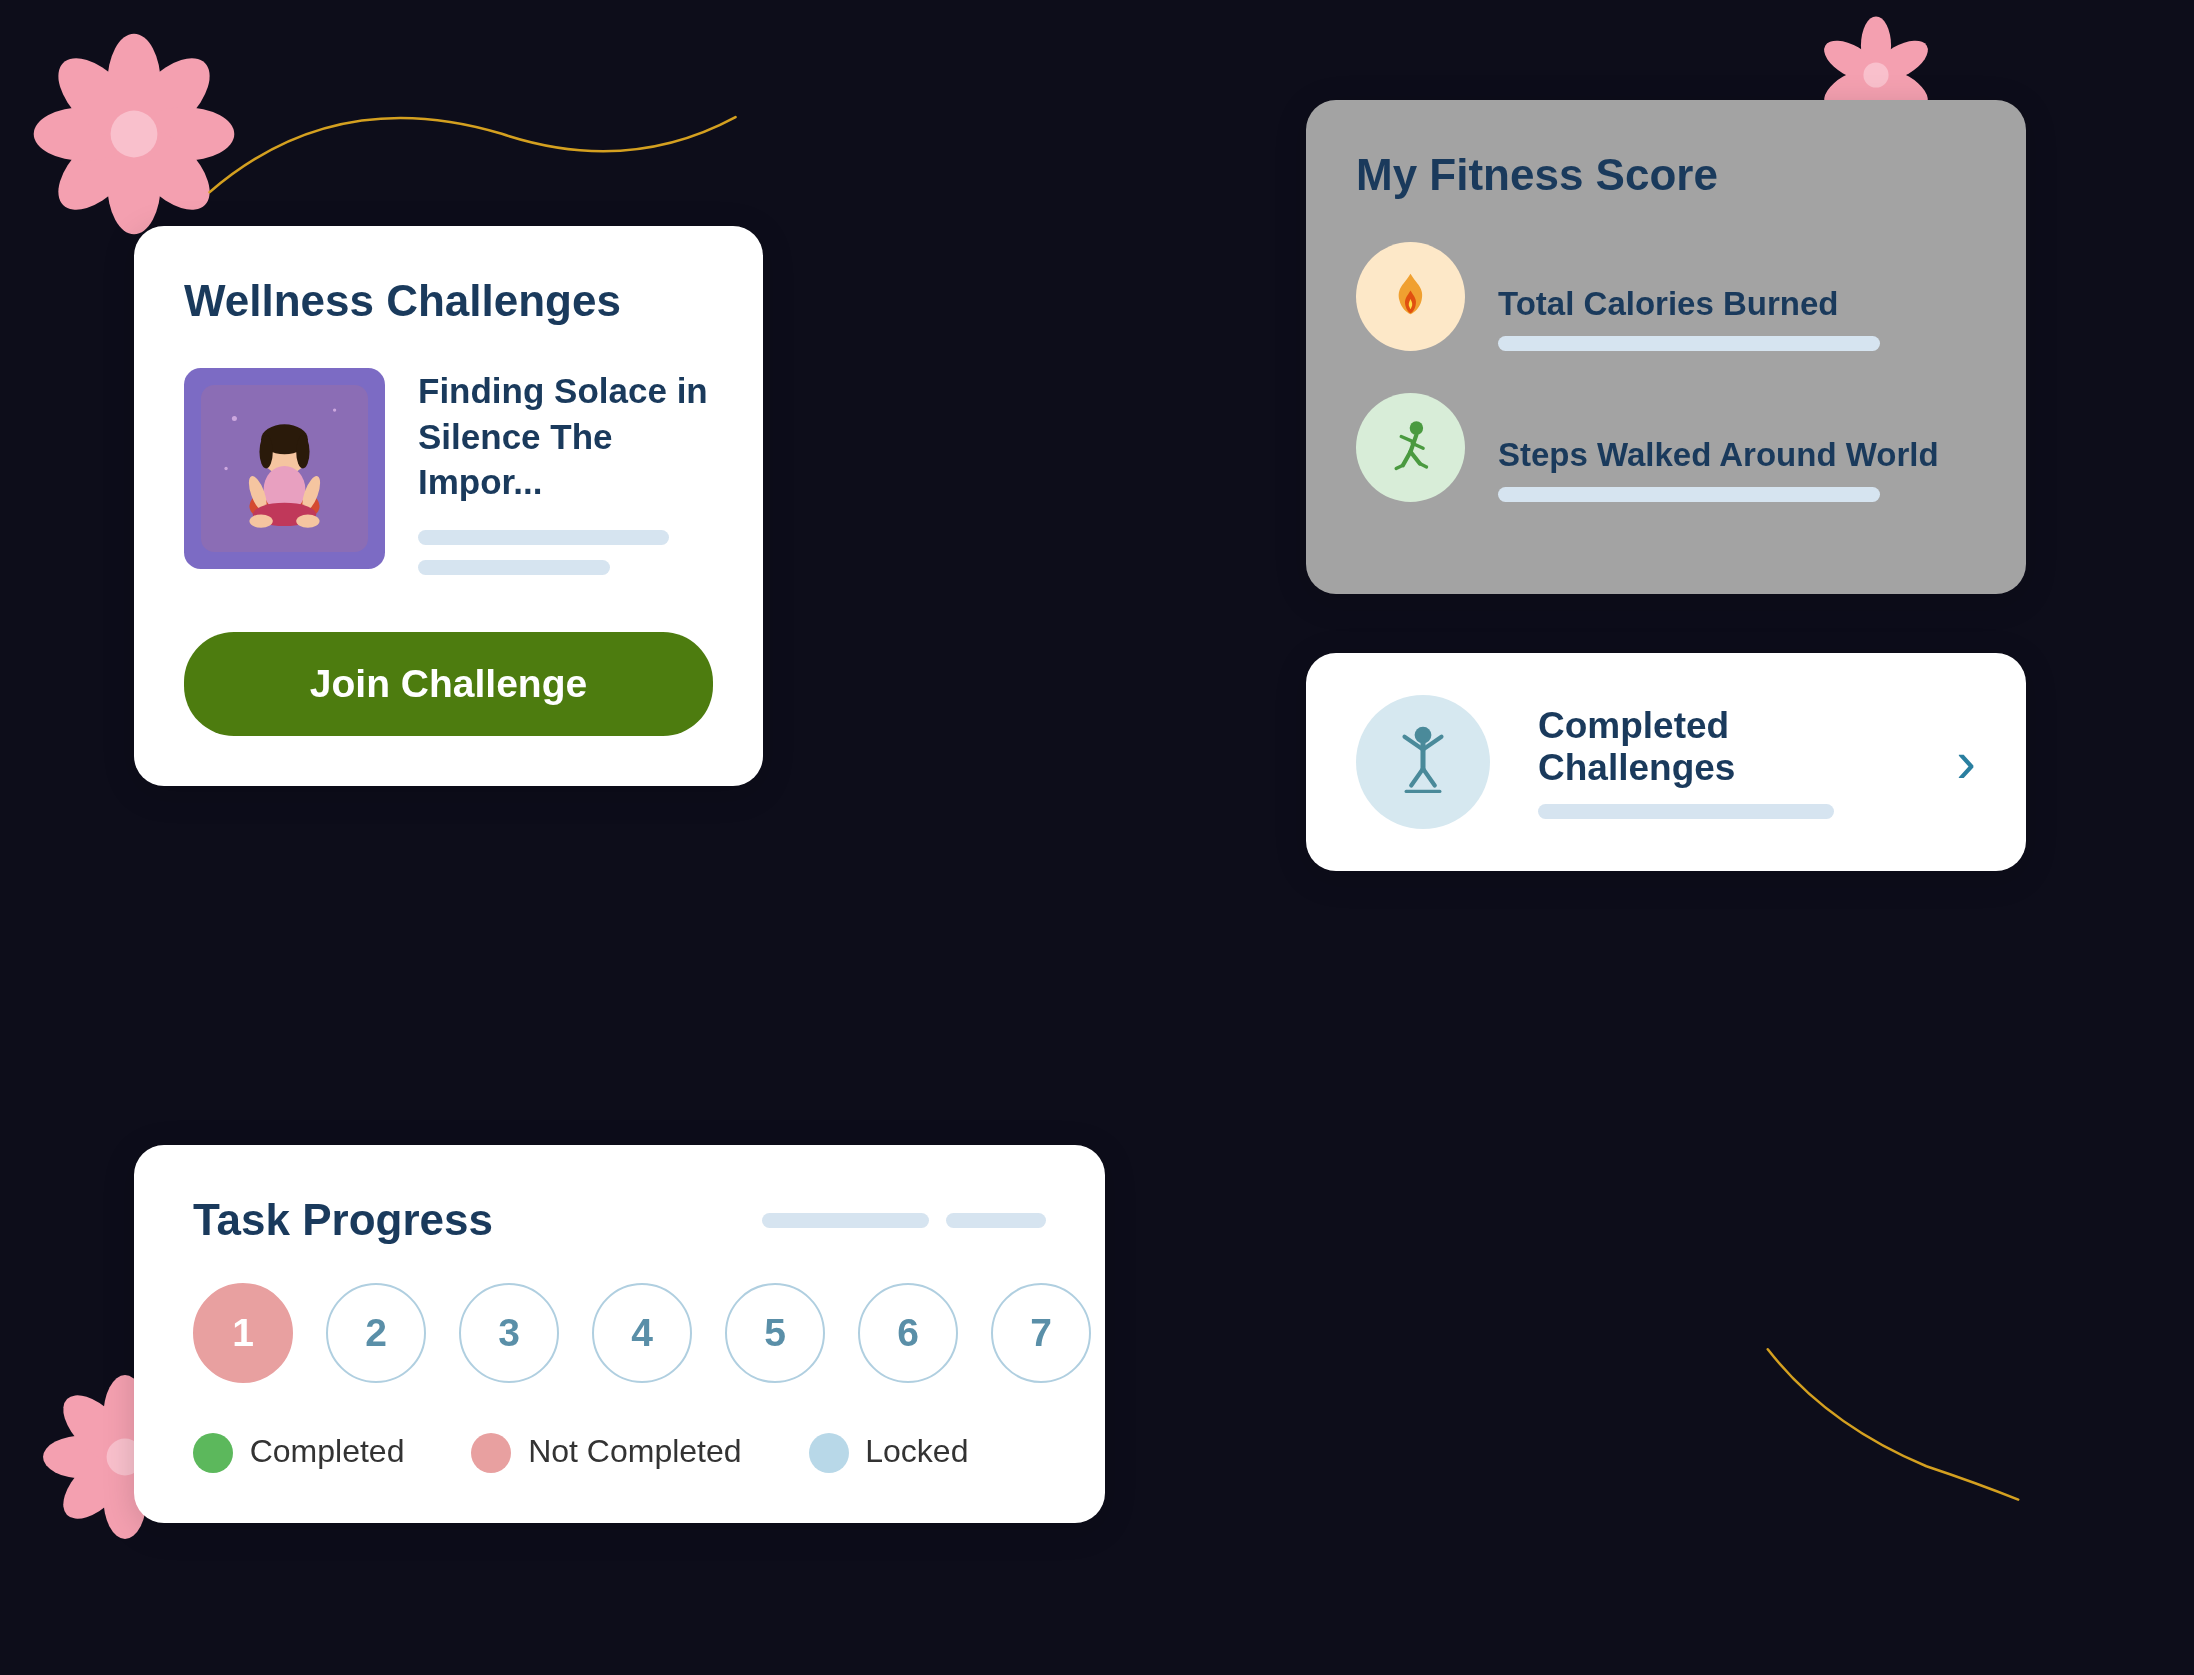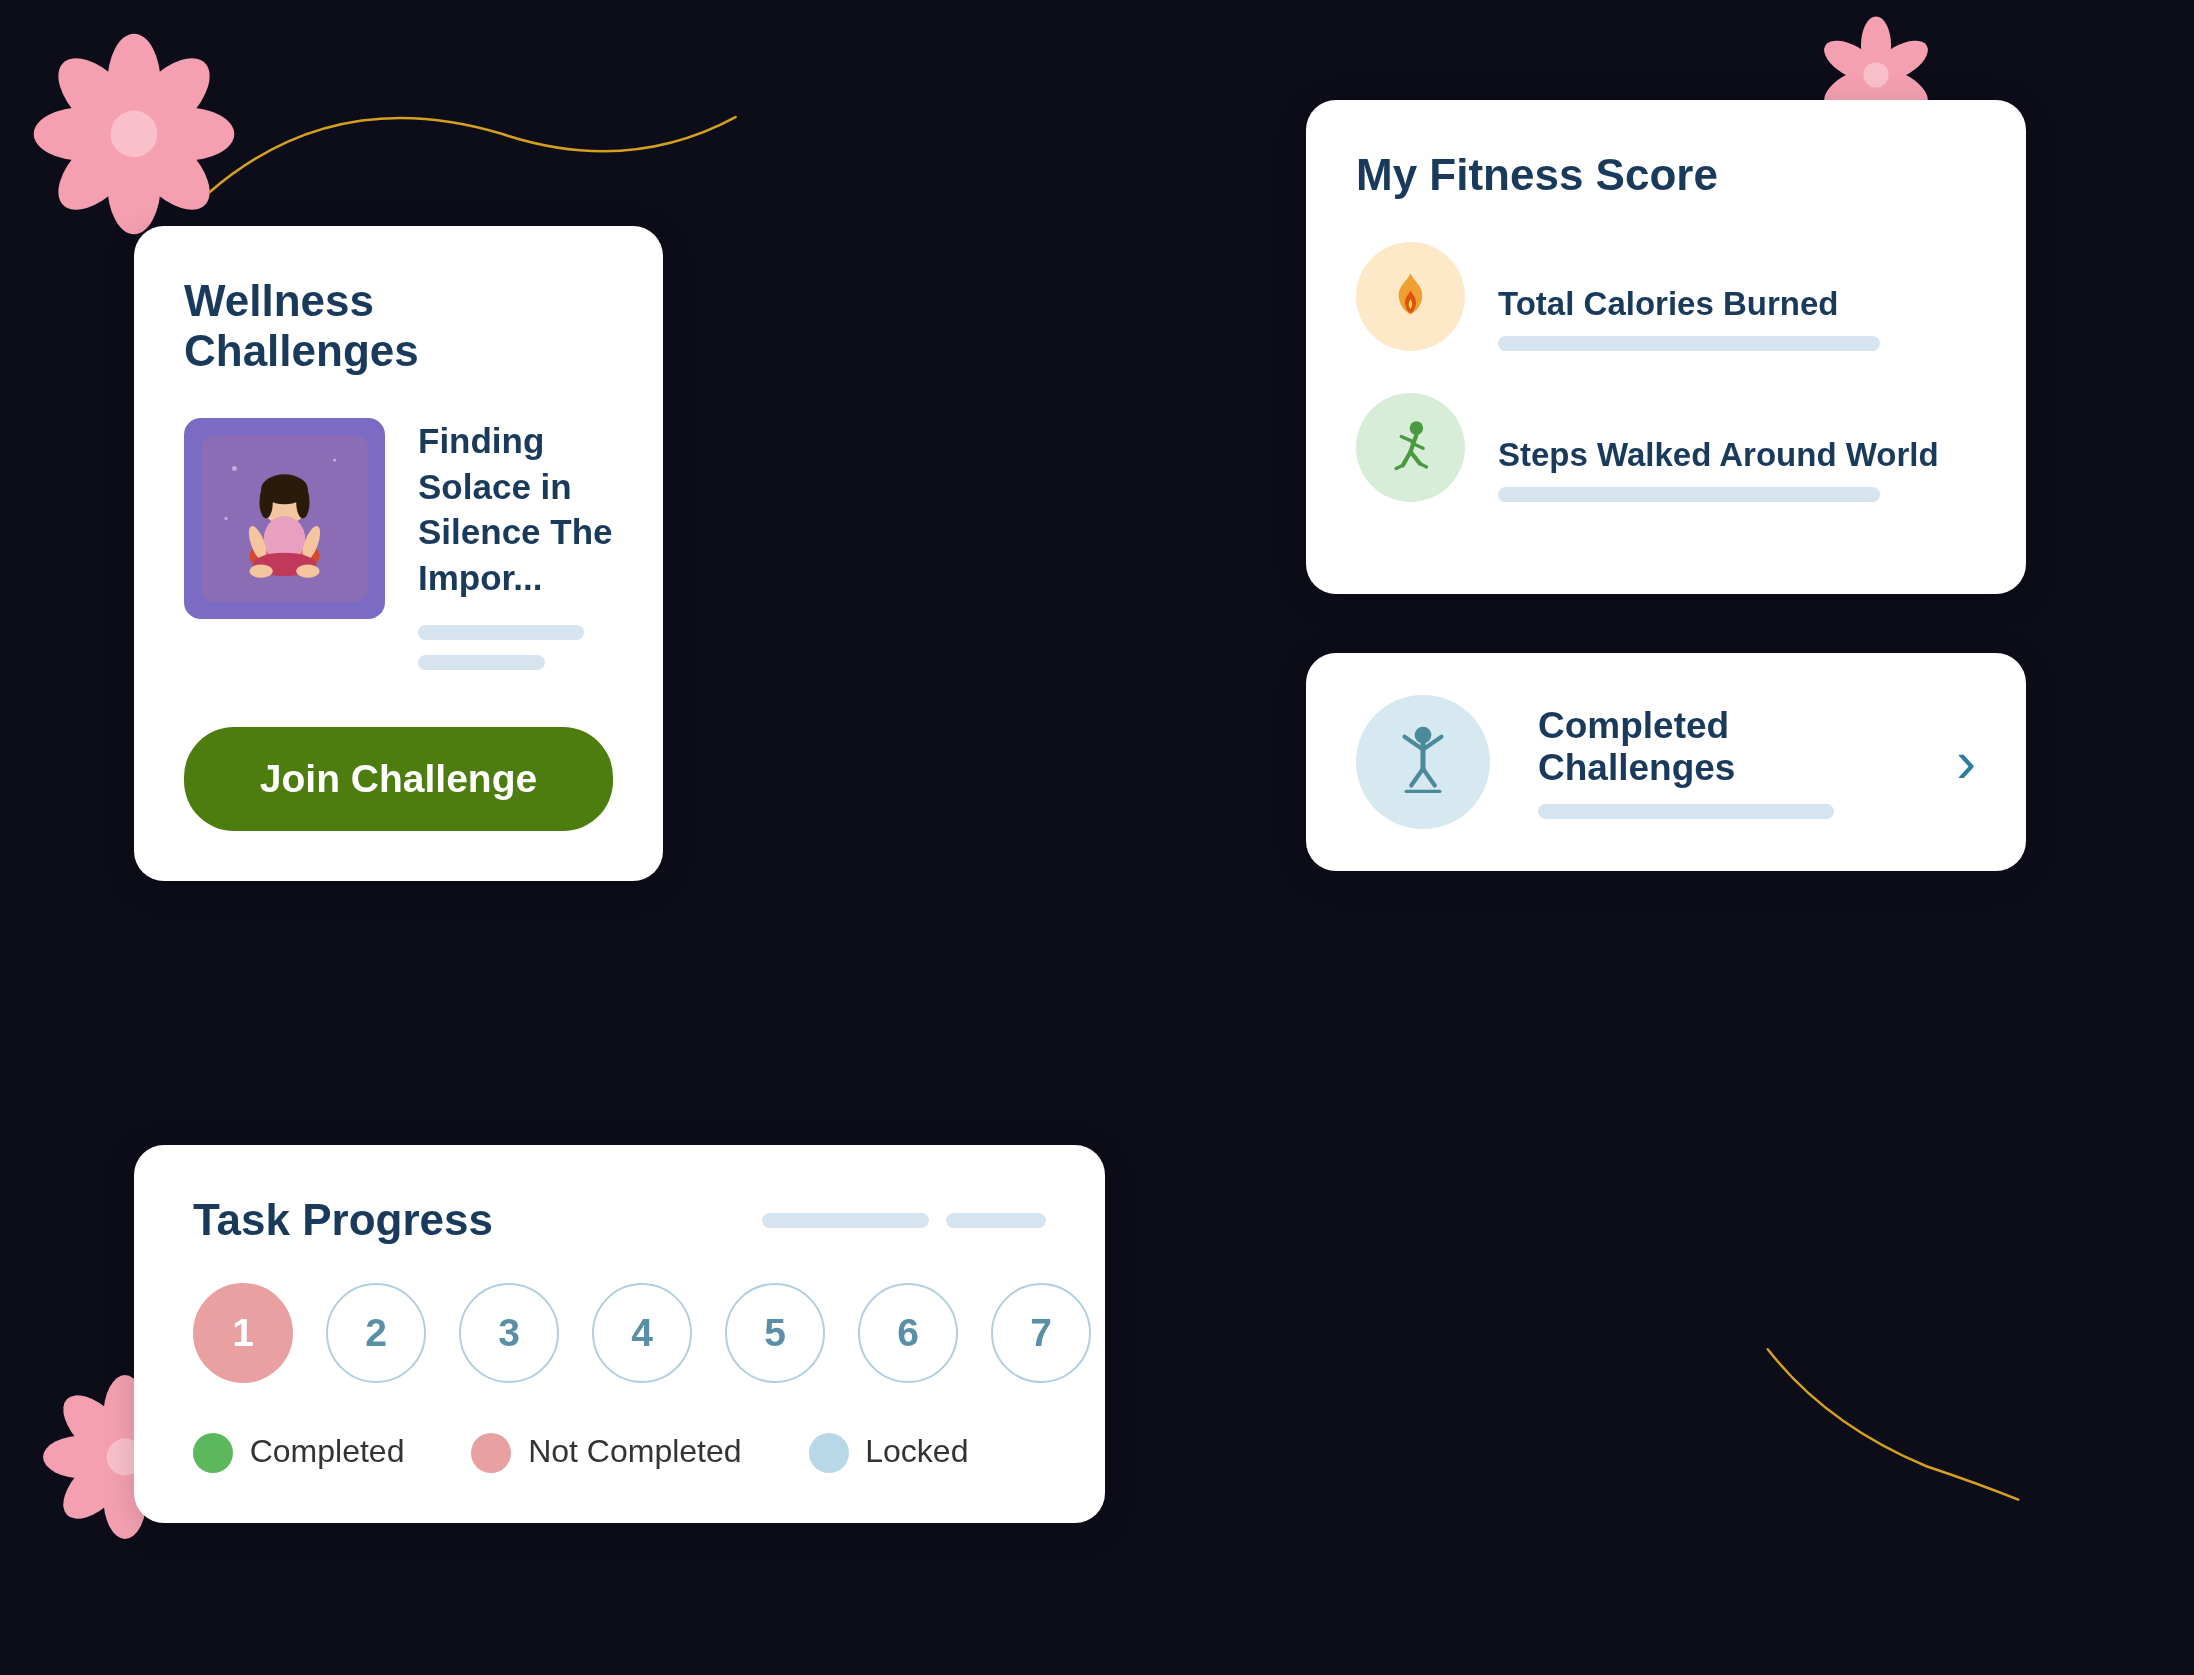--- a/index.html
+++ b/index.html
@@ -46,21 +46,21 @@
       left: 134px;
       width: 1892px;
       height: 1423px;
     }
 
     
     .wellness-card {
       position: absolute;
       top: 126px;
       left: 0;
-      width: 529px;
+      width: 629px;
       background: #ffffff;
       border-radius: 30px;
       padding: 50px 50px 50px 50px;
       box-shadow: 0 6.7px 33px rgba(0,0,0,0.15);
     }
 
     .wellness-card-title {
       font-size: 44px;
       font-weight: 800;
       color: #1a3a5c;
@@ -120,21 +120,21 @@
       display: block;
       text-align: center;
     }
 
     
     .fitness-card {
       position: absolute;
       top: 0;
       right: 0;
       width: 720px;
-      background: #ffffff;
+      background: #a3a3a3;
       border-radius: 30px;
       padding: 50px 50px 50px 50px;
       box-shadow: 0 6.7px 33px rgba(0,0,0,0.15);
     }
 
     .fitness-card-title {
       font-size: 44px;
       font-weight: 800;
       color: #1a3a5c;
       margin-bottom: 42px;

